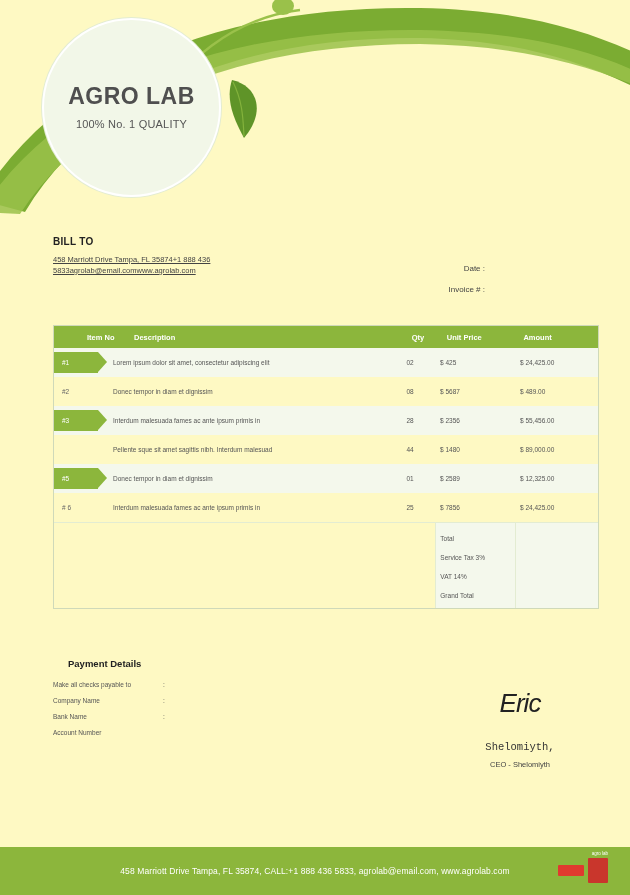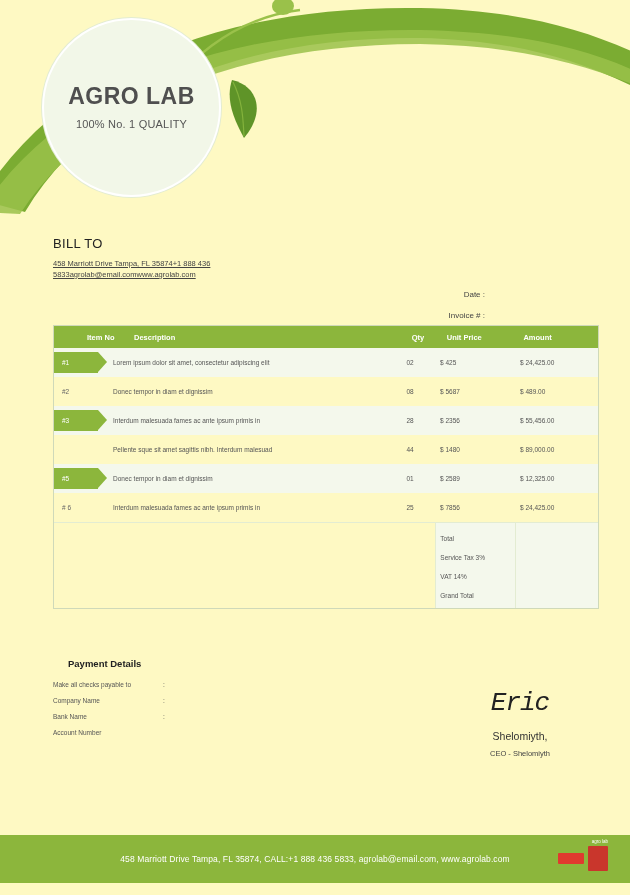--- a/index.html
+++ b/index.html
@@ -65,39 +65,39 @@
   }
 
   
   .bill-to {
     position: absolute;
     left: 53px;
     top: 236px;
     width: 230px;
   }
   .bill-to-title {
-    font-size: 13px;
-    font-weight: normal;
+    font-size: 10px;
+    font-weight: bold;
     color: #222222;
     letter-spacing: 0.3px;
     margin-bottom: 8px;
   }
   .bill-to-line {
     font-size: 7.5px;
     color: #444444;
     line-height: 1.45;
     word-break: break-word;
     text-decoration: underline;
   }
 
   
   .meta {
     position: absolute;
     left: 440px;
-    top: 290px;
+    top: 264px;
     width: 150px;
     font-size: 8px;
     color: #444444;
   }
   .meta-row {
     display: flex;
     margin-bottom: 12px;
   }
   .meta-label {
     width: 45px;
@@ -231,43 +231,44 @@
 
   
   .signature {
     position: absolute;
     left: 440px;
     top: 690px;
     width: 160px;
     text-align: center;
   }
   .sig-mark {
-    font-family: Liberation Mono, monospace;
+    font-family: Liberation Sans, sans-serif;
     font-style: italic;
     font-size: 26px;
     color: #222222;
     line-height: 1;
     letter-spacing: -1px;
   }
   .sig-name {
-    margin-top: 14px;
+    margin-top: 25px;
     font-size: 10.5px;
     color: #333333;
+    font-family: Liberation Mono, monospace;
   }
   .sig-role {
     margin-top: 7px;
     font-size: 7.5px;
     color: #444444;
   }
 
   
   .footer {
     position: absolute;
     left: 0;
-    bottom: 12px;
+    bottom: 0;
     width: 630px;
     height: 48px;
     background: #8cb63c;
     display: flex;
     align-items: center;
     justify-content: center;
   }
   .footer-text {
     font-size: 8.5px;
     color: #ffffff;

